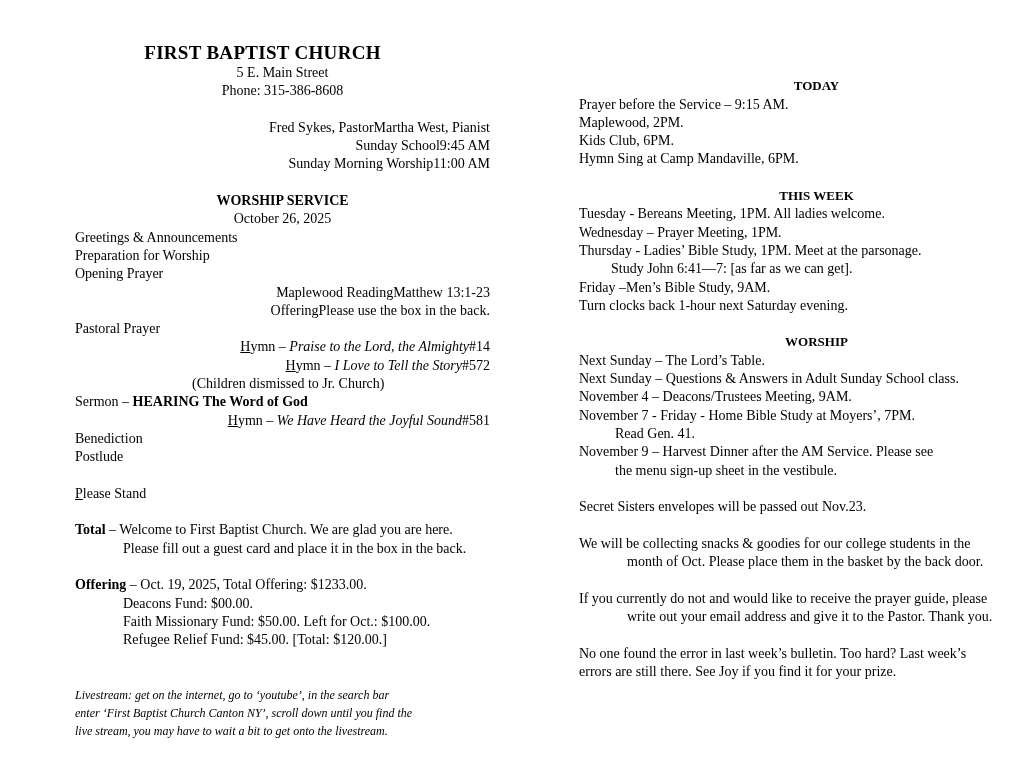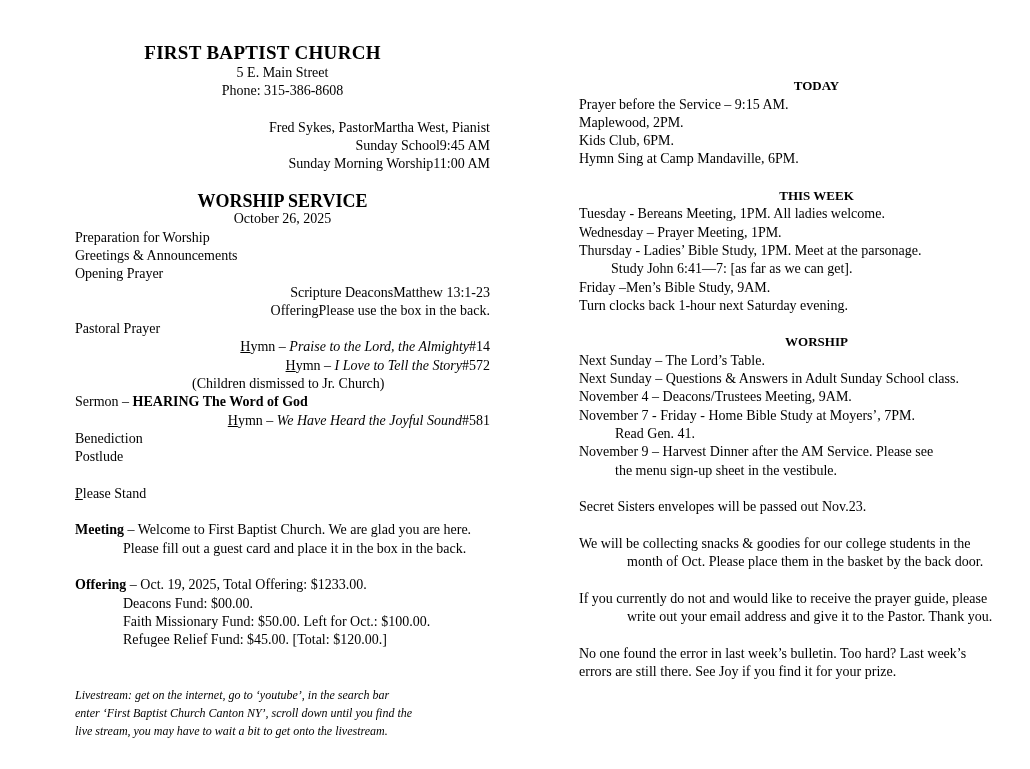--- a/index.html
+++ b/index.html
@@ -51,21 +51,21 @@
       line-height: 22px;
       letter-spacing: 0.3px;
     }
     .indent { padding-left: 48px; }
     .indent-sm { padding-left: 36px; }
     .indent-xs { padding-left: 32px; }
     .gap { height: 18.3px; }
     .heading {
       font-weight: bold;
       text-align: center;
-      font-size: 18px;
+      font-size: 14px;
     }
     .heading-sm {
       font-weight: bold;
       text-align: center;
       font-size: 13px;
     }
     .livestream {
       font-size: 12px;
       line-height: 18.3px;
       font-style: italic;
@@ -90,25 +90,25 @@
     <span>9:45 AM</span>
   </div>
   <div class="row">
     <span>Sunday Morning Worship</span>
     <span>11:00 AM</span>
   </div>
   <div class="gap"></div>
 
   <div class="line heading">WORSHIP SERVICE</div>
   <div class="line center">October 26, 2025</div>
+  <div class="line">Greetings &amp; Announcements</div>
   <div class="line">Preparation for Worship</div>
-  <div class="line">Greetings &amp; Announcements</div>
   <div class="line">Opening Prayer</div>
   <div class="row">
-    <span>Scripture Deacons</span>
+    <span>Maplewood Reading</span>
     <span>Matthew 13:1-23</span>
   </div>
   <div class="row">
     <span>Offering</span>
     <span>Please use the box in the back.</span>
   </div>
   <div class="line">Pastoral Prayer</div>
   <div class="row">
     <span><span class="u">H</span><span>ymn – </span><span class="italic">Praise to the Lord, the Almighty</span></span>
     <span>#14</span>
@@ -124,21 +124,21 @@
   <div class="row">
     <span><span class="u">H</span><span>ymn – </span><span class="italic">We Have Heard the Joyful Sound</span></span>
     <span>#581</span>
   </div>
   <div class="line">Benediction</div>
   <div class="line">Postlude</div>
   <div class="gap"></div>
   <div class="line"><span class="u">P</span><span>lease Stand</span></div>
   <div class="gap"></div>
 
-  <div class="line"><span class="bold">Meeting</span><span> – Welcome to First Baptist Church.  We are glad you are here.</span></div>
+  <div class="line"><span class="bold">Total</span><span> – Welcome to First Baptist Church.  We are glad you are here.</span></div>
   <div class="line indent">Please fill out a guest card and place it in the box in the back.</div>
   <div class="gap"></div>
 
   <div class="line"><span class="bold">Offering</span><span> – Oct. 19, 2025, Total Offering: $1233.00.</span></div>
   <div class="line indent">Deacons Fund: $00.00.</div>
   <div class="line indent">Faith Missionary  Fund: $50.00.  Left for Oct.: $100.00.</div>
   <div class="line indent">Refugee Relief Fund: $45.00.  [Total: $120.00.]</div>
 
   <div style="height:36px;"></div>
   <div class="livestream">

